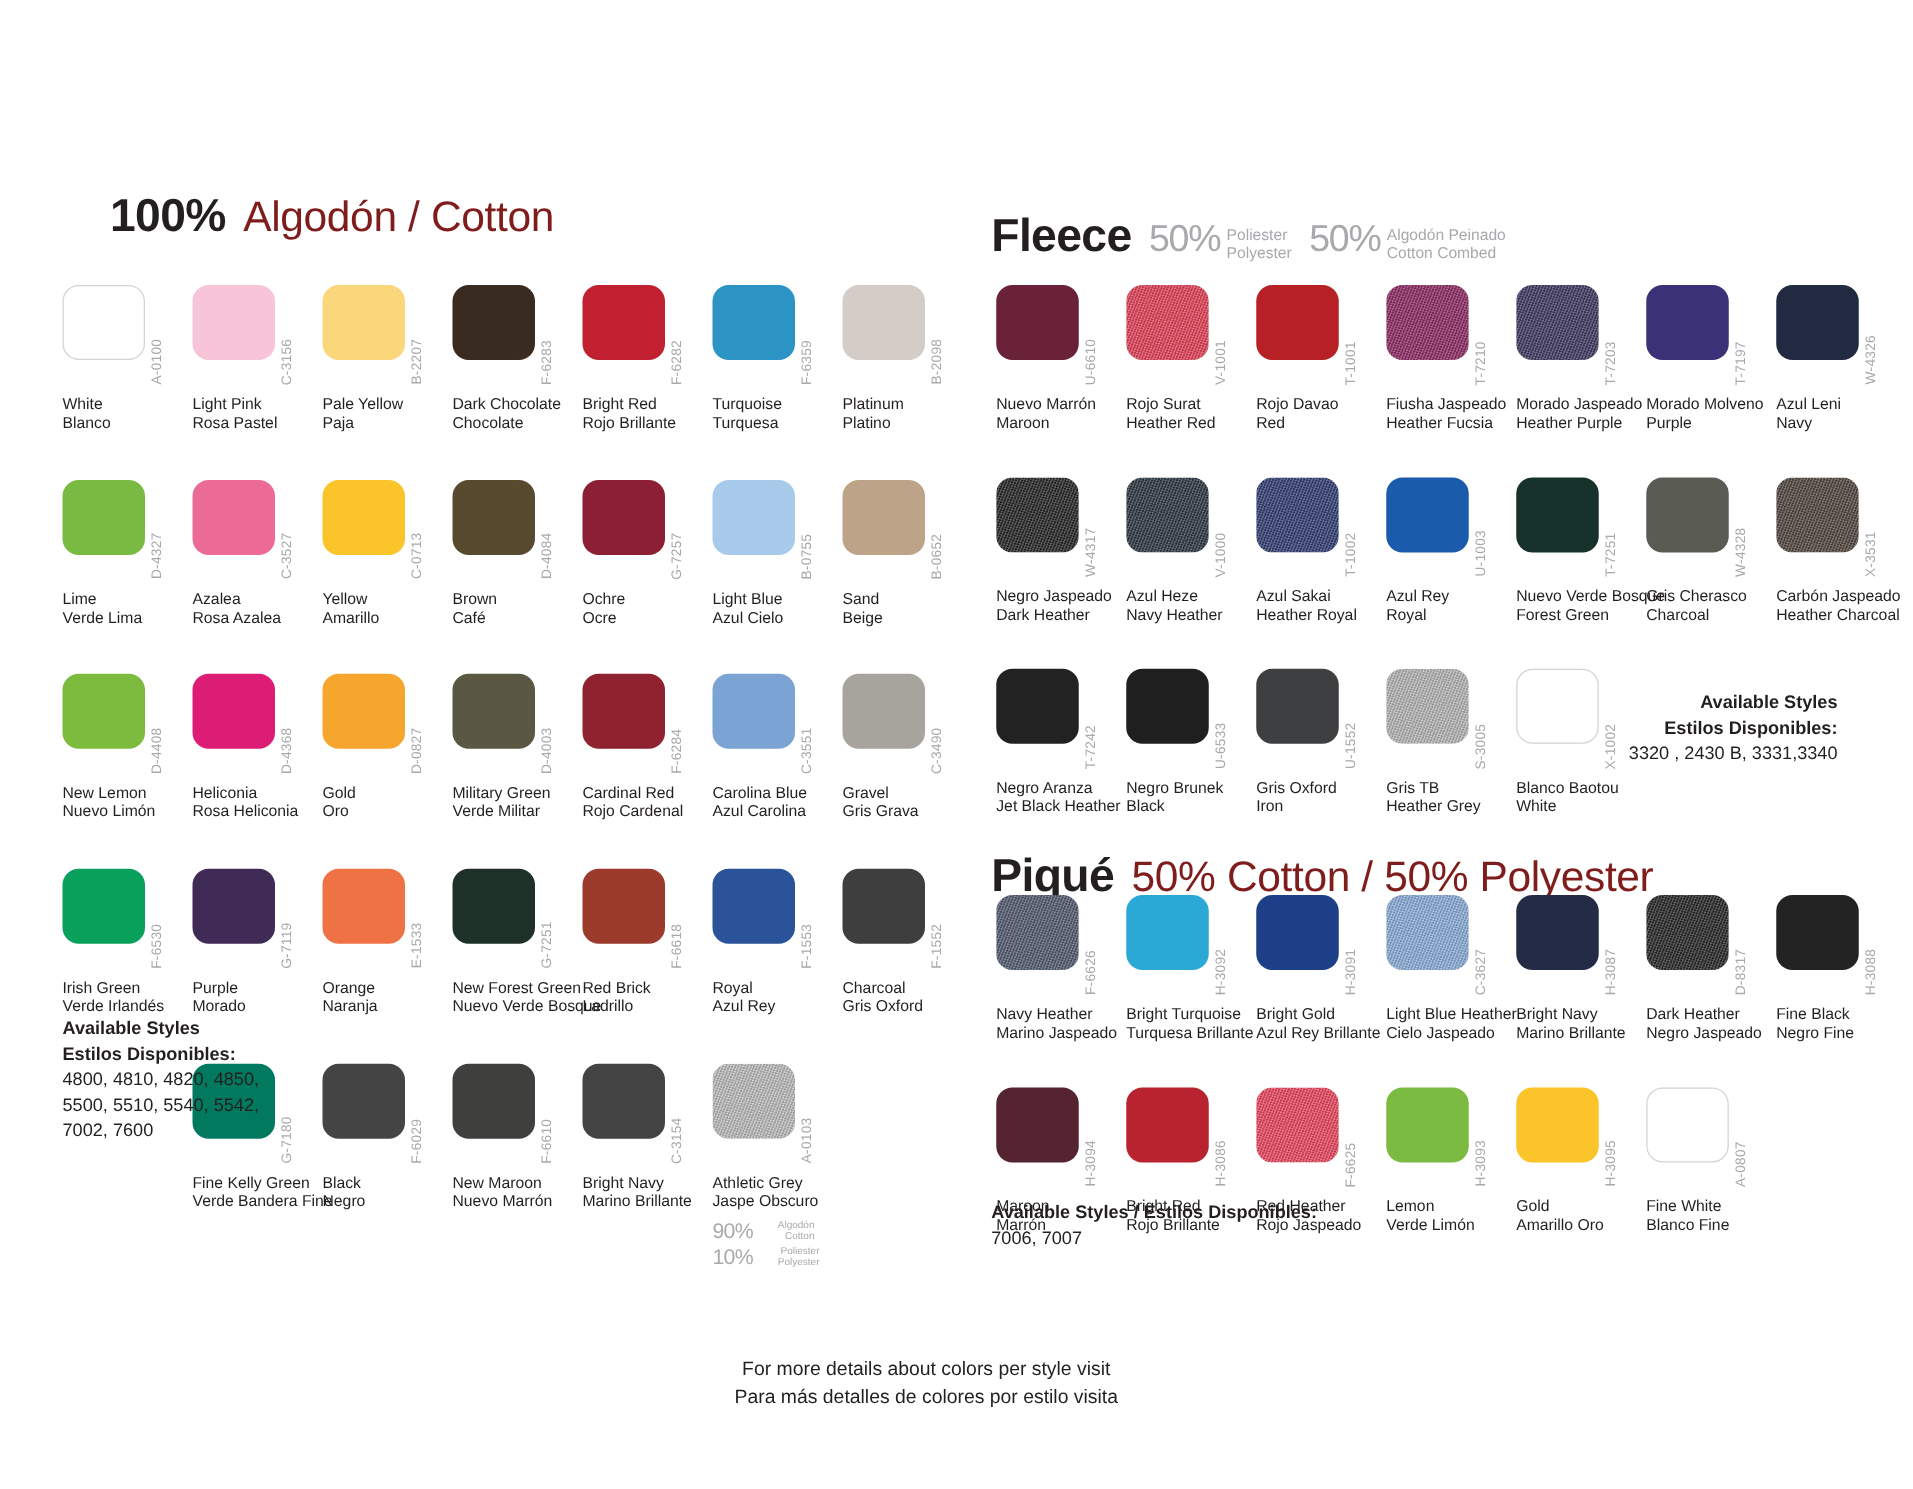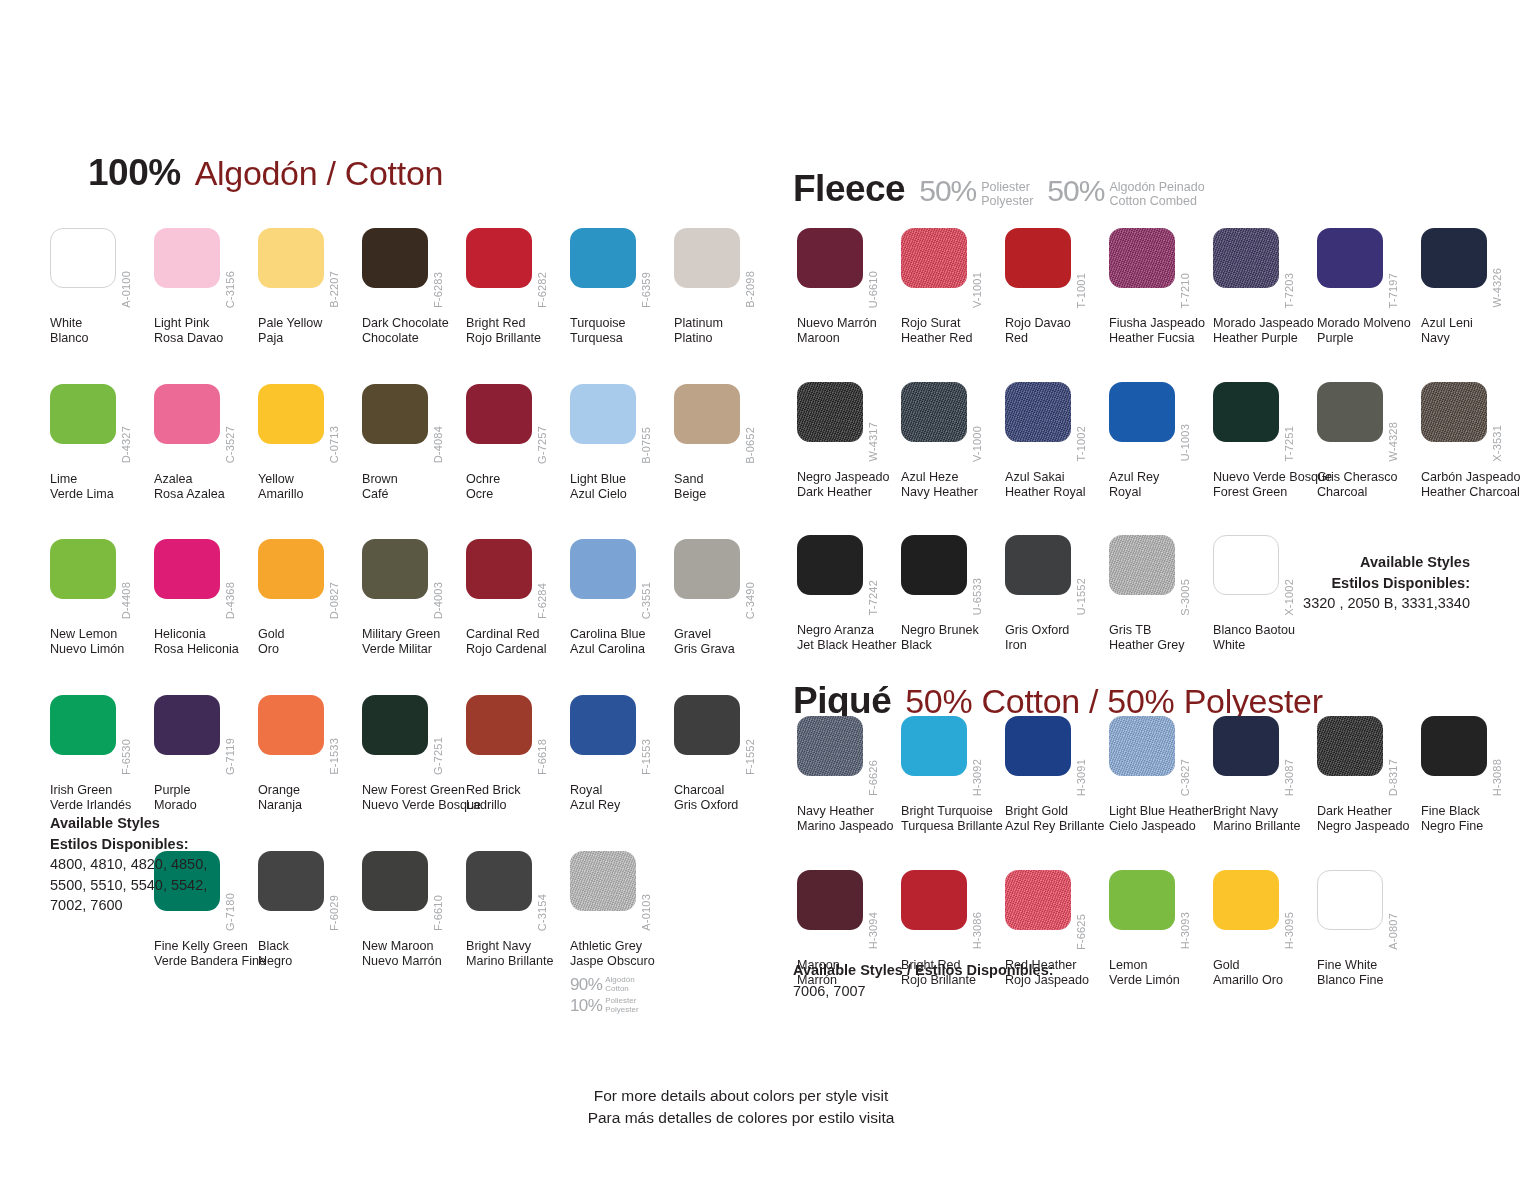--- a/index.html
+++ b/index.html
@@ -38,21 +38,21 @@
     position: absolute; left: 70px; bottom: 6px;
     font-size: 11px; color: #a7a9ac;
     writing-mode: vertical-rl; transform: rotate(180deg);
     letter-spacing: 0.2px; white-space: nowrap;
   }
   .names { font-size: 12.6px; line-height: 1.18; color: #231f20; margin-top: 2px; }
   .names div { white-space: nowrap; }
 
   
   .blend { margin-top: 6px; }
-  .blend .row { display: flex; align-items: center; gap: 3px; margin-bottom: 1px; }
+  .blend .row { display: flex; align-items: center; gap: 20px; margin-bottom: 1px; text-align: right; }
   .blend .n { font-size: 17px; color: #a7a9ac; letter-spacing: -0.6px; }
   .blend .t { font-size: 8px; color: #a7a9ac; line-height: 1.1; }
 
   
   .styles { font-size: 14.5px; line-height: 1.42; }
   .styles b { font-weight: bold; display: block; }
   .styles .list { font-weight: normal; }
   .styles.right { text-align: right; }
 
   
@@ -96,21 +96,21 @@
           <div>Blanco</div>
         </div>
       </div>
       <div class="cell">
         <div class="chip-wrap">
           <div class="chip" style="background: rgb(247, 196, 216);"></div>
           <div class="code">C-3156</div>
         </div>
         <div class="names">
           <div>Light Pink</div>
-          <div>Rosa Davao</div>
+          <div>Rosa Pastel</div>
         </div>
       </div>
       <div class="cell">
         <div class="chip-wrap">
           <div class="chip" style="background: rgb(251, 215, 124);"></div>
           <div class="code">B-2207</div>
         </div>
         <div class="names">
           <div>Pale Yellow</div>
           <div>Paja</div>
@@ -649,21 +649,21 @@
         <div class="names">
           <div>Blanco Baotou</div>
           <div>White</div>
         </div>
       </div>
     </div>
 
   <div class="styles right" id="fleece-styles">
     <b>Available Styles</b>
     <b>Estilos Disponibles:</b>
-    <div class="list">3320 , 2050 B, 3331,3340</div>
+    <div class="list">3320 , 2430 B, 3331,3340</div>
   </div>
 
   <div class="sec-head" id="pique-head">
     <span class="big">Piqué</span>
     <span class="sub">50% Cotton / 50% Polyester</span>
   </div>
 
   <div class="grid" id="pique-grid">
       <div class="cell">
         <div class="chip-wrap">

